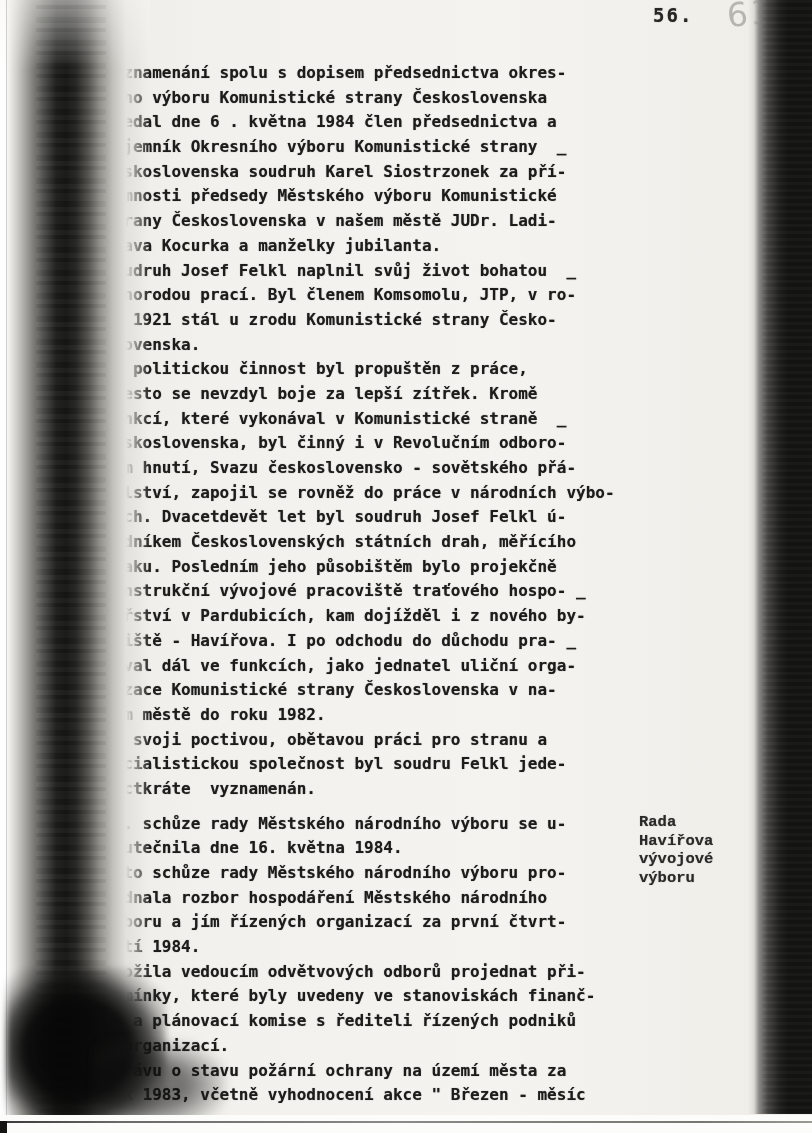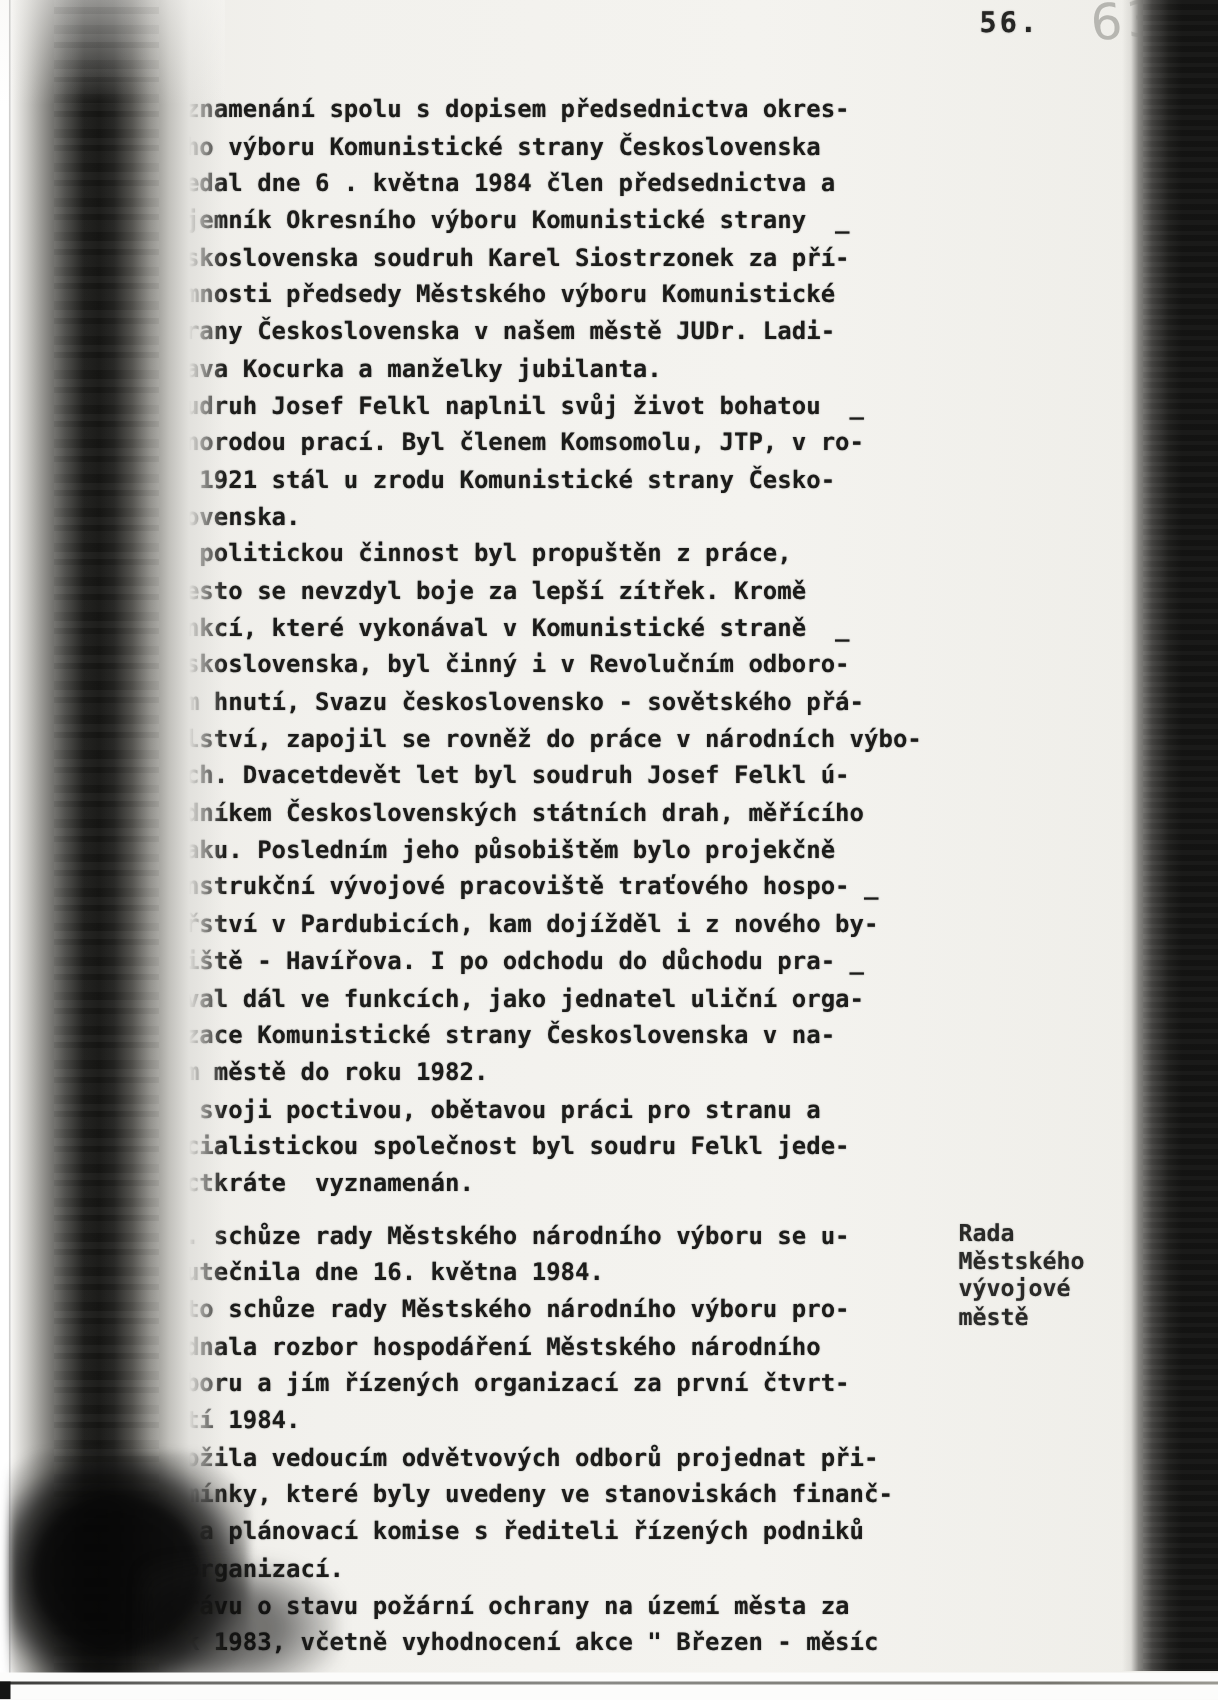--- a/index.html
+++ b/index.html
@@ -85,21 +85,21 @@
     text-shadow:0 0 1px rgba(25,25,25,.55);
   }
   .line{height:24.7px;line-height:24.7px;white-space:pre;}
   .para.extra-gap{margin-top:10px;}
   
   .margin-note{
     position:absolute;left:639px;top:813px;z-index:2;
     font-size:15.5px;font-weight:700;color:#2a2a28;
     text-shadow:0 0 1px rgba(30,30,30,.5);
   }
-  .margin-note .line{height:18.6px;line-height:18.6px;}
+  .margin-note .line{height:18.6px;line-height:18.6px;font-family:Liberation Mono, monospace;}
   
   .artifact-dot{
     position:absolute;left:113px;top:50px;width:3px;height:5px;z-index:2;
     background:#2a2a28;border-radius:1px;
   }
 </style>
 </head>
 <body>
 
 <div class="page">
@@ -166,23 +166,23 @@
         <div class="line">a organizací.</div>
       </div>
       <div class="para">
         <div class="line">Zprávu o stavu požární ochrany na území města za</div>
         <div class="line">rok 1983, včetně vyhodnocení akce " Březen - měsíc</div>
       </div>
     </div>
 
   <div class="margin-note">
       <div class="line">Rada</div>
-      <div class="line">Městského</div>
+      <div class="line">Havířova</div>
       <div class="line">vývojové</div>
-      <div class="line">městě</div>
+      <div class="line">výboru</div>
     </div>
 
   <div class="binding-left"></div>
   <div class="binding-texture"></div>
   <div class="paper-edge-line"></div>
 
   <div class="blob-bottom-left"></div>
   <div class="blob-tail"></div>
 
   <div class="edge-right"></div>

